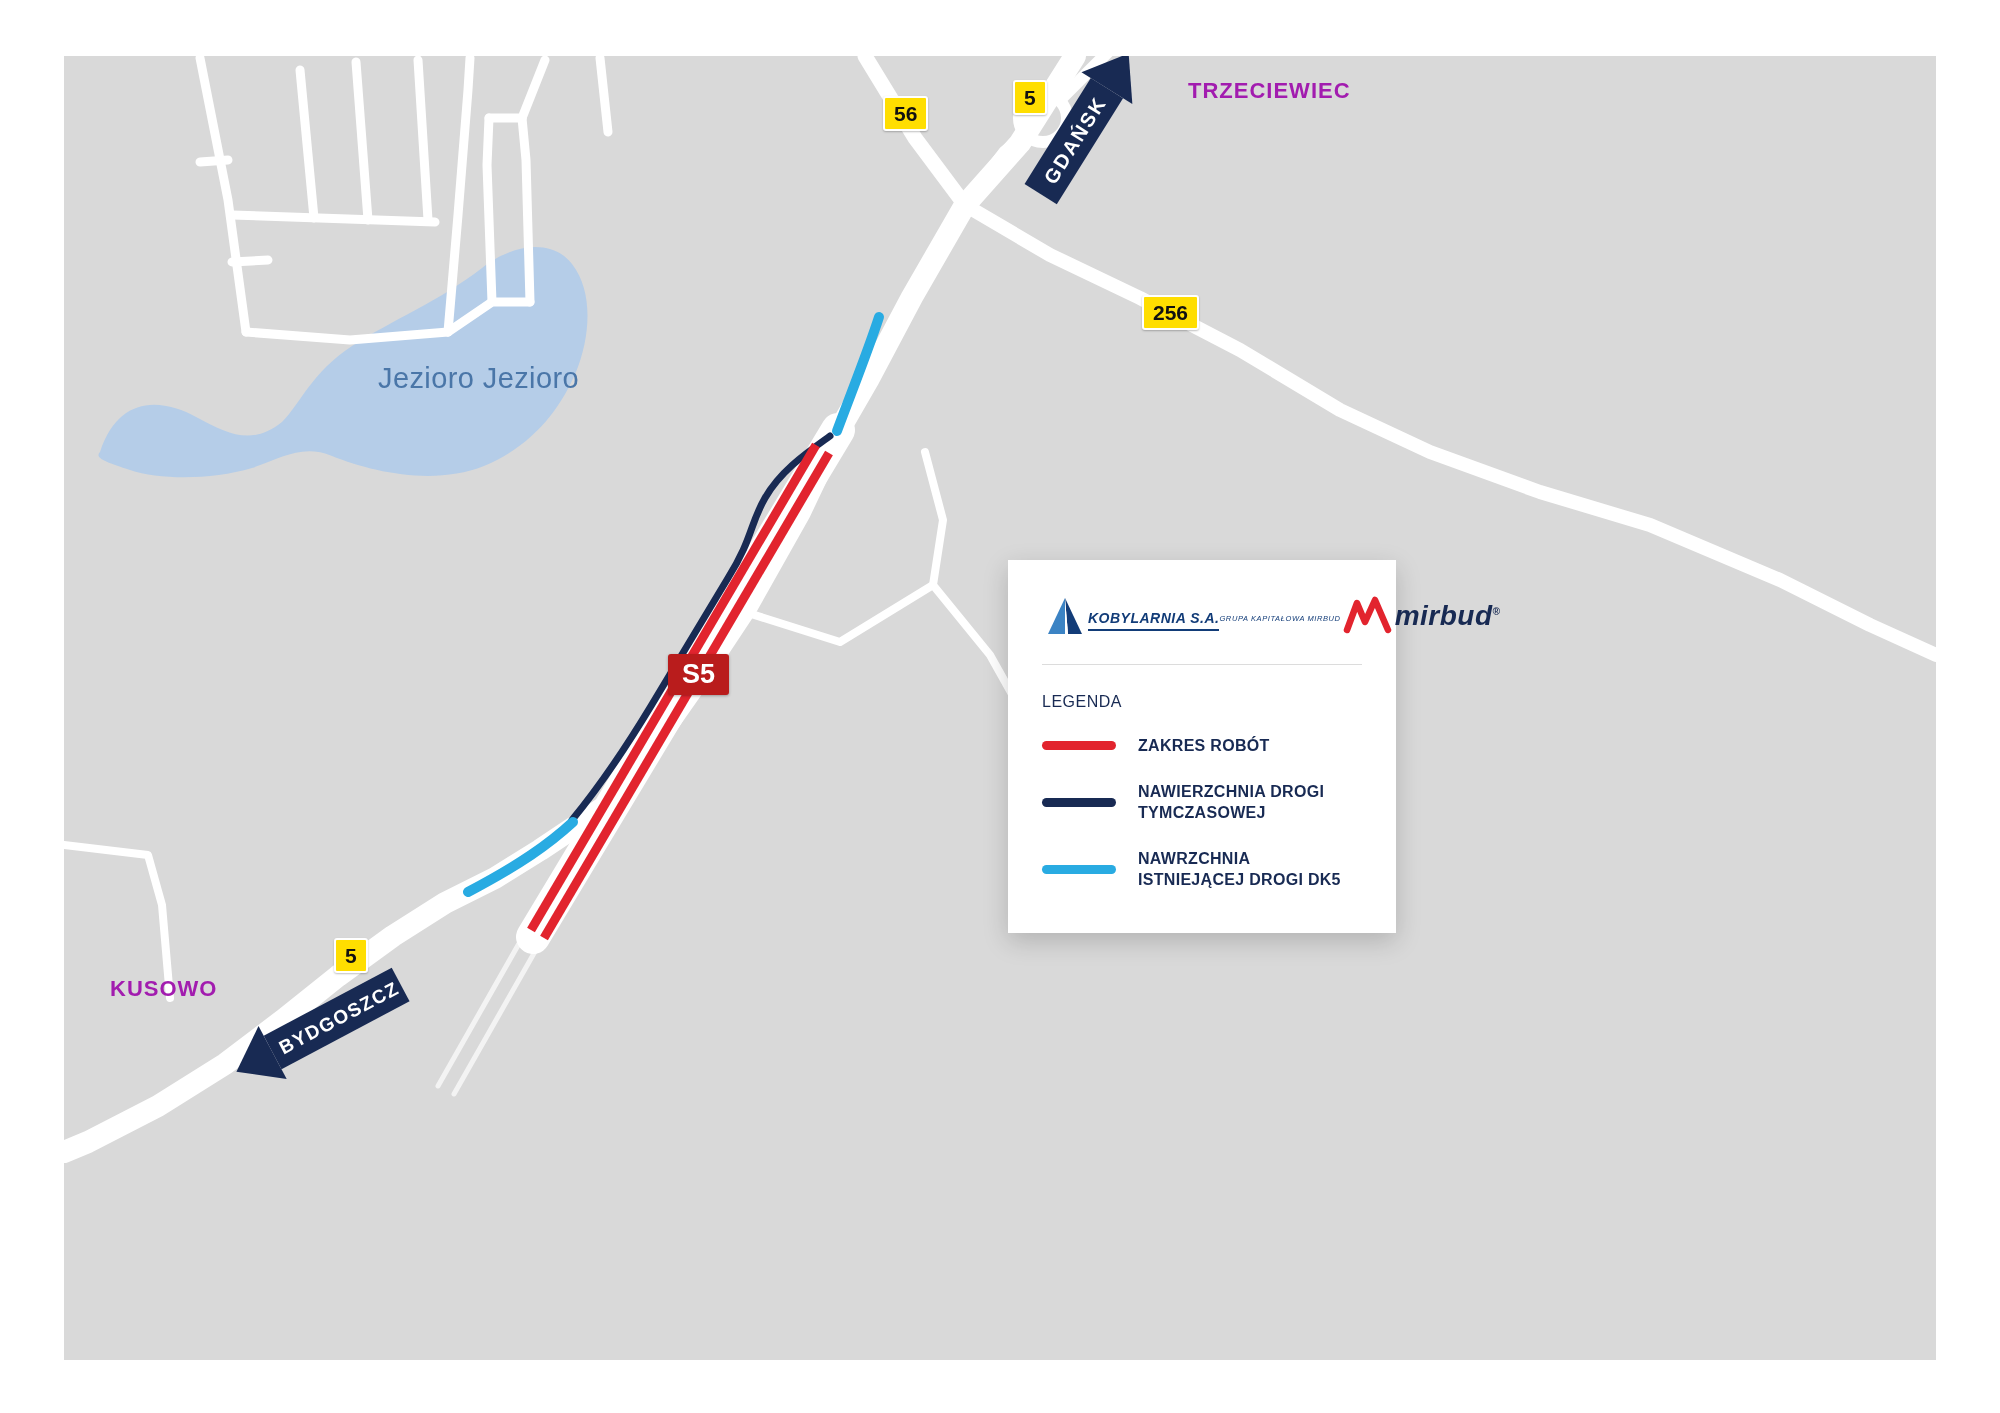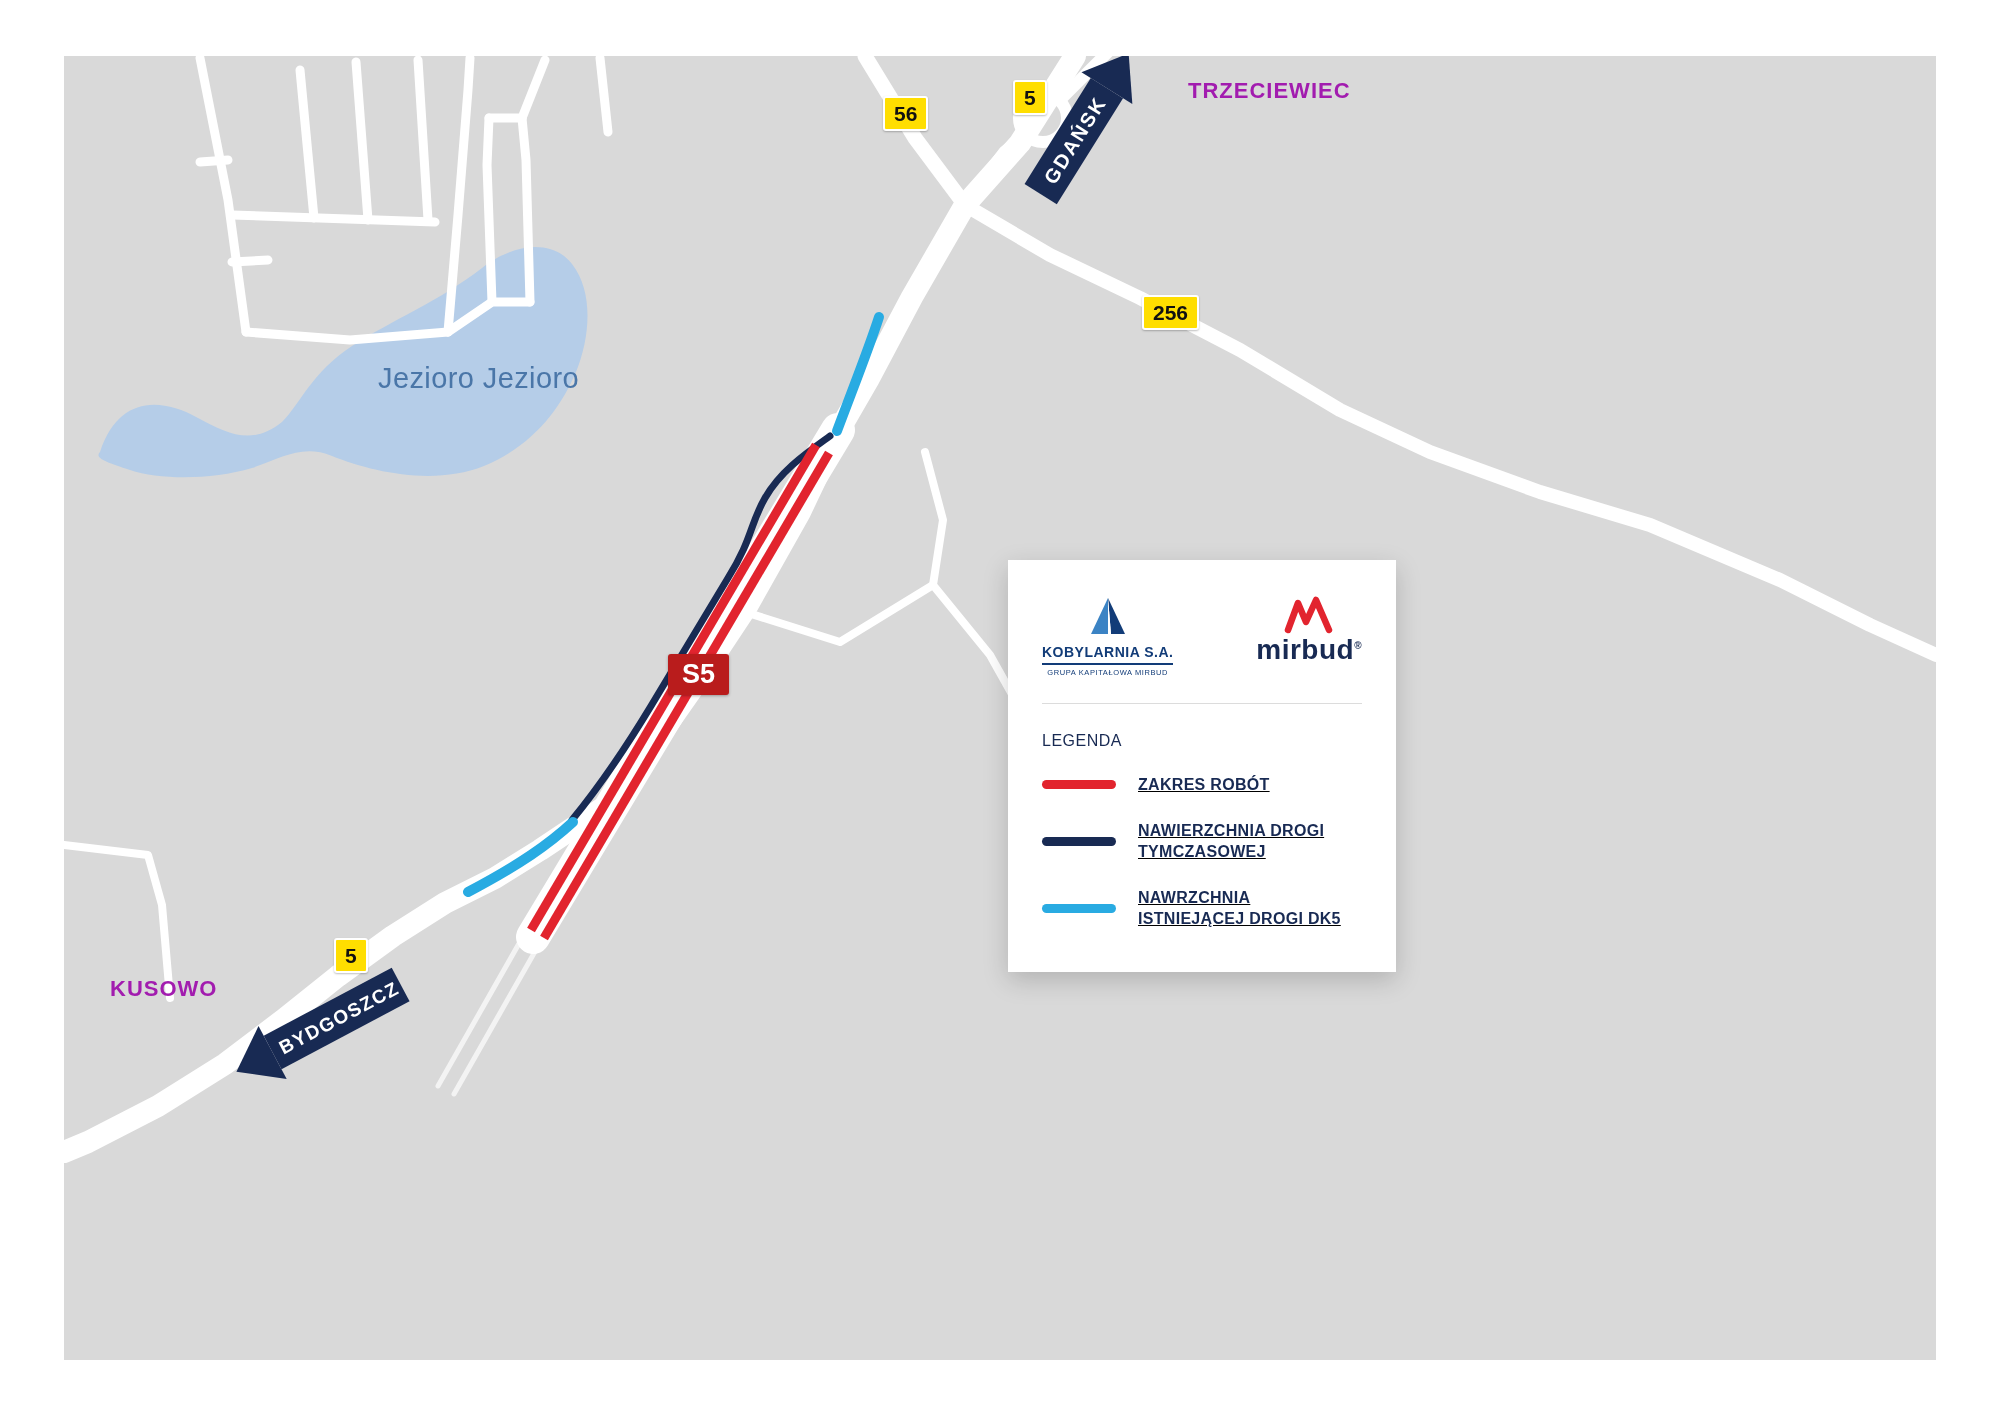--- a/index.html
+++ b/index.html
@@ -30,37 +30,37 @@
     position:absolute;background:#b91c1c;color:#ffffff;font-weight:bold;
     font-size:27px;line-height:1;padding:7px 14px;border-radius:3px;
     box-shadow:0 1px 3px rgba(0,0,0,.3);white-space:nowrap;
   }
 
   .legend-card{
     position:absolute;left:1008px;top:560px;width:388px;background:#ffffff;
     box-shadow:0 8px 24px rgba(0,0,0,.18);padding:36px 34px 42px 34px;box-sizing:border-box;
   }
   .logos-row{display:flex;justify-content:space-between;align-items:flex-start;}
-  .logo-block{display:flex;flex-direction:column;align-items:center;}
+  .logo-block{display:flex;flex-direction:row;align-items:center;font-style:italic;}
   .kobylarnia-name{
     margin-top:6px;color:#123c78;font-weight:bold;font-size:14px;letter-spacing:.5px;
     border-bottom:2px solid #123c78;padding-bottom:3px;white-space:nowrap;
   }
   .kobylarnia-sub{margin-top:3px;color:#123c78;font-size:7.5px;letter-spacing:.6px;white-space:nowrap;text-align:center;}
   .mirbud-name{
     margin-top:2px;color:#182a53;font-weight:800;font-size:28px;letter-spacing:.5px;
     line-height:1;white-space:nowrap;
   }
   .mirbud-reg{font-size:10px;vertical-align:super;font-weight:bold;}
   .legend-divider{border:none;border-top:1px solid #dcdcdc;margin:26px 0 0 0;}
   .legend-title{
     margin-top:28px;color:#182a53;font-weight:normal;font-size:16px;letter-spacing:.5px;
   }
   .legend-items{margin-top:8px;}
-  .legend-item{display:flex;align-items:center;gap:22px;margin-top:24px;text-decoration:underline;}
+  .legend-item{display:flex;align-items:center;gap:22px;margin-top:24px;}
   .swatch{width:74px;height:9px;border-radius:5px;flex:0 0 auto;}
   .swatch-red{background:#e2242e;}
   .swatch-navy{background:#182a53;}
   .swatch-blue{background:#29abe2;}
   .legend-item-label{
     color:#182a53;font-weight:bold;font-size:16px;line-height:1.35;
     letter-spacing:.3px;max-width:212px;
   }
 </style>
 </head>

